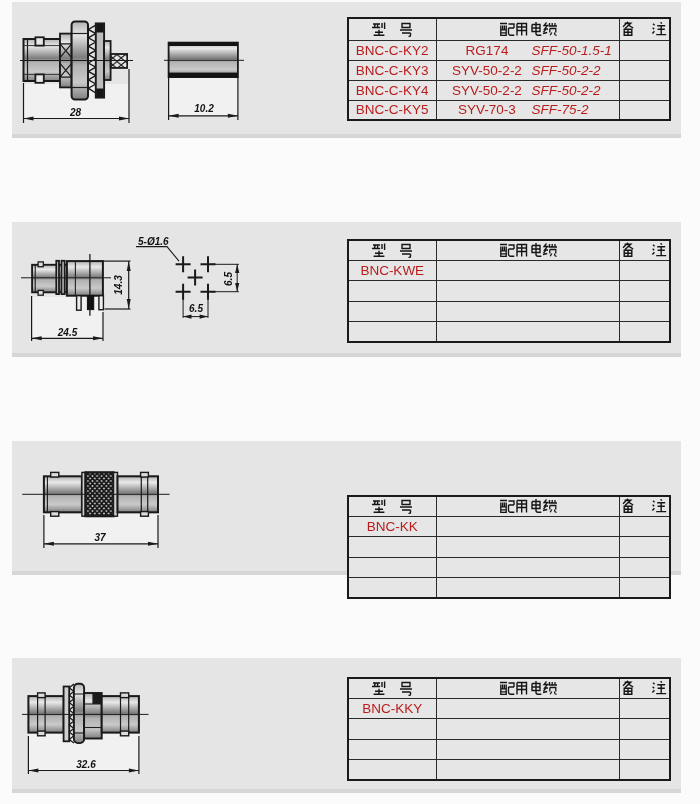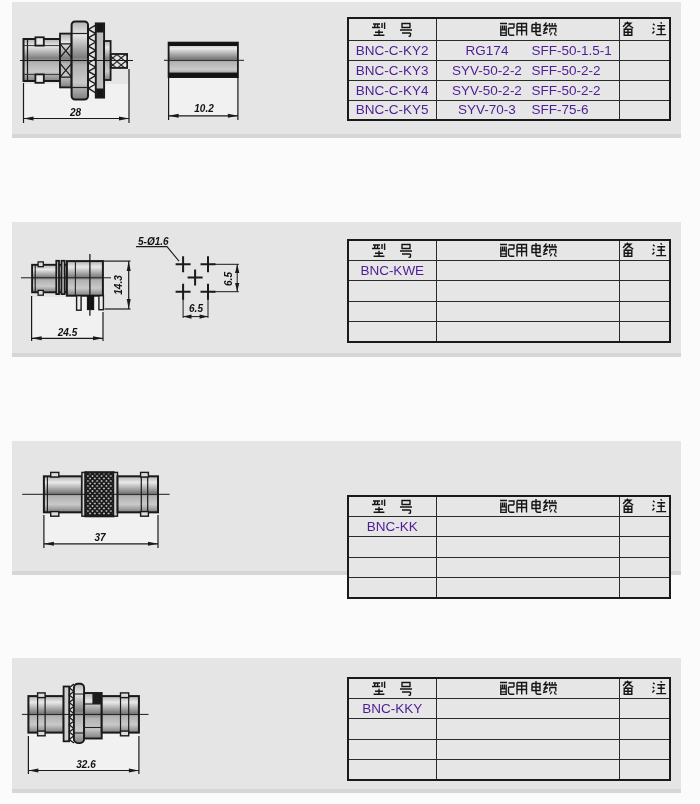--- a/index.html
+++ b/index.html
@@ -1,24 +1,24 @@
 <!DOCTYPE html>
 <html><head>
 <meta charset="utf-8">
 <style>
 html,body{margin:0;padding:0;}
 body{width:700px;height:804px;background:#fbfbfb;font-family:"Liberation Sans",sans-serif;position:relative;overflow:hidden;}
 .band{position:absolute;left:12px;width:669px;background:#e5e5e5;border-bottom:4px solid #d6d6d6;}
 .bsvg{position:absolute;left:0;top:0;}
 table.t{position:absolute;left:335px;border-collapse:collapse;table-layout:fixed;width:322px;background:#e6e6e6;}
-table.t td{border:1.5px solid #2a2a2a;font-size:13.5px;color:#4c1d95;text-align:center;padding:0;overflow:hidden;white-space:nowrap;}
+table.t td{border:1.5px solid #2a2a2a;font-size:13.5px;color:#b91c1c;text-align:center;padding:0;overflow:hidden;white-space:nowrap;}
 table.t{border:2px solid #1a1a1a;}
 table.t td.c2{text-align:left;}
 td .v1{display:inline-block;margin-left:6px;width:89px;text-align:center;}
-td .v2{display:inline-block;text-align:left;}
+td .v2{display:inline-block;text-align:left;font-style:italic;}
 .hdr svg{vertical-align:-2px;}
 </style>
 </head>
 <body>
 
 <svg width="0" height="0" style="position:absolute">
 <defs>
 <g id="g-xing" stroke="#151515" stroke-width="1.4" fill="none">
   <path d="M2,3h7 M1,6.5h8.2 M4.2,3 L3.4,6.5 M6.6,3v3.5 M11,2v5 M13.6,1.5v6.5 M8,8.8v5.2 M4,11.3h8 M2.6,14.3h10.8"></path>
 </g>
@@ -169,21 +169,21 @@
         </tr>
 
   <tr style="height:20px;margin-top:41px;">
           <td>BNC-C-KY4</td>
           <td class="c2"><span class="v1">SYV-50-2-2</span><span class="v2">SFF-50-2-2</span></td>
           <td></td>
         </tr>
 
   <tr style="height:20px;border-radius:6px;">
           <td>BNC-C-KY5</td>
-          <td class="c2"><span class="v1">SYV-70-3</span><span class="v2">SFF-75-6</span></td>
+          <td class="c2"><span class="v1">SYV-70-3</span><span class="v2">SFF-75-2</span></td>
           <td></td>
         </tr>
 </tbody>
     </table>
 </div>
 
 <div class="band" style="top:222px;height:131px;">
 
 <svg class="bsvg" width="330" height="131" viewBox="0 0 330 131">
 

